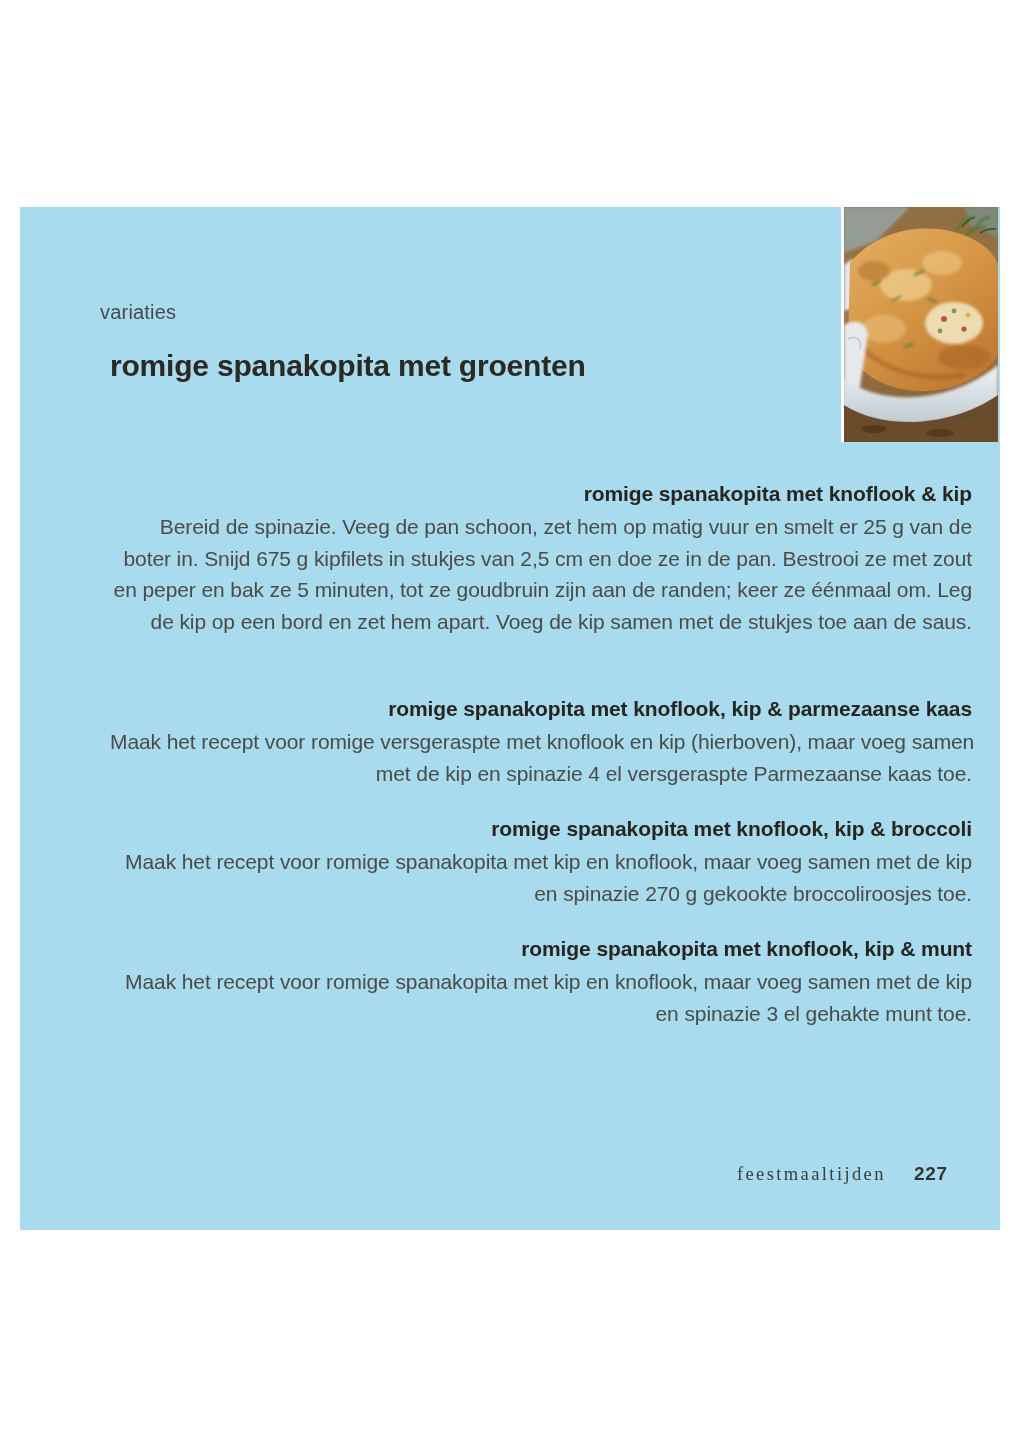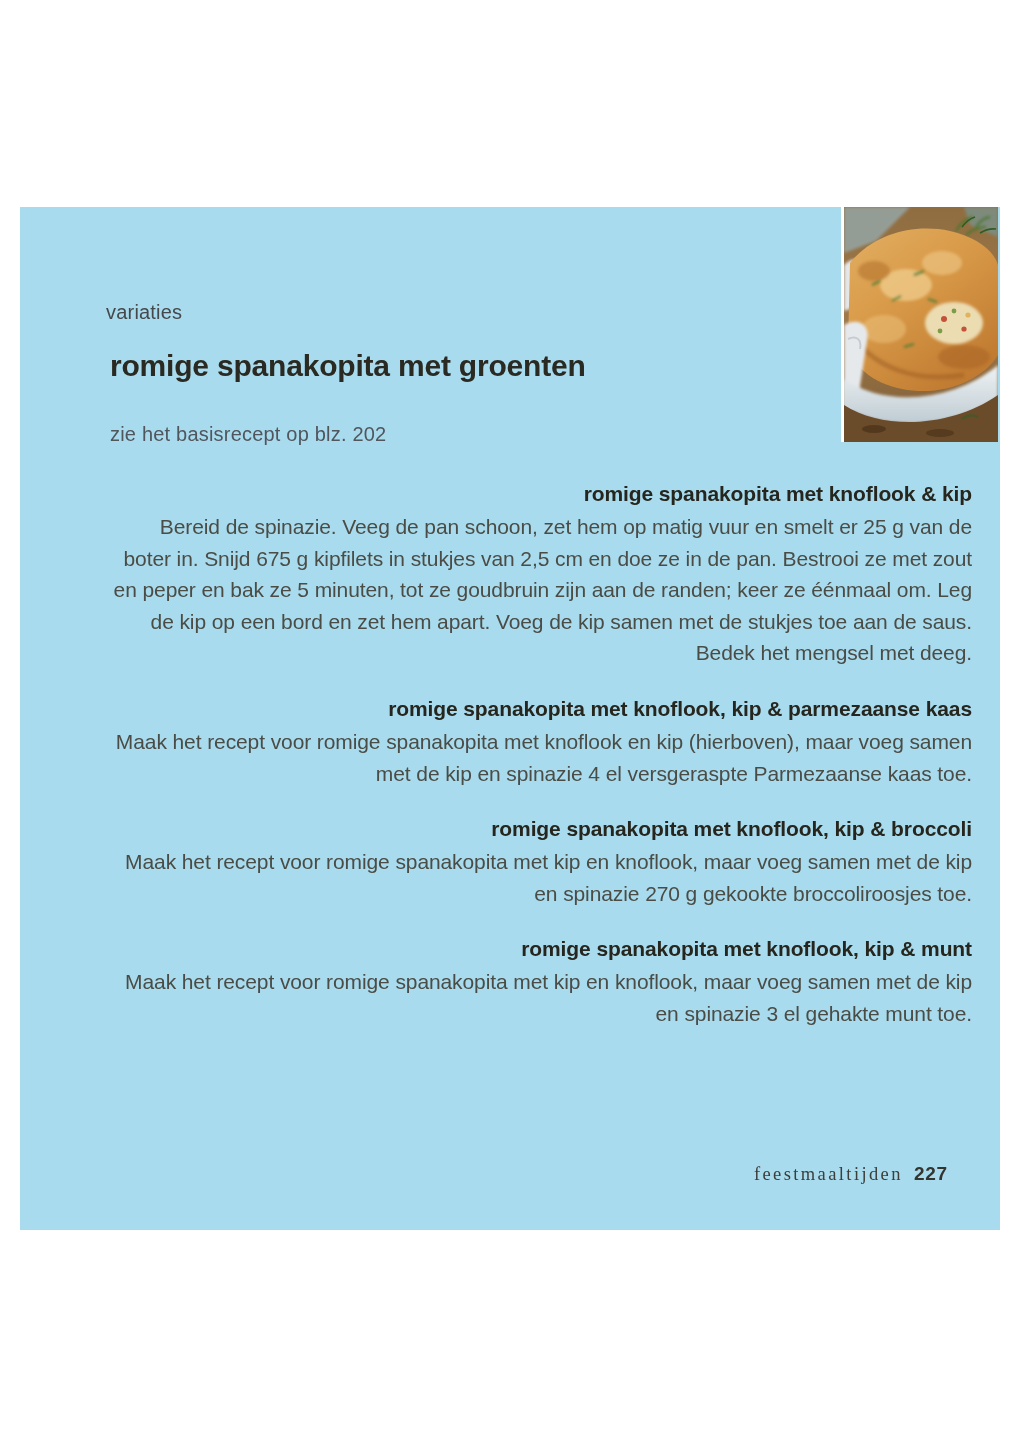--- a/index.html
+++ b/index.html
@@ -9,21 +9,21 @@
     font-family:"Liberation Sans", sans-serif;
     position:relative;
     overflow:hidden;
   }
   .page {
     position:absolute; left:20px; top:207px;
     width:980px; height:1023px;
     background:#a9dbee;
   }
   .kicker {
-    position:absolute; left:86px; top:92px;
+    position:absolute; left:80px; top:92px;
     font-size:20px; line-height:26px; color:#45494c;
     letter-spacing:0.2px;
   }
   .title {
     position:absolute; left:90px; top:140px;
     font-size:30px; line-height:38px; font-weight:700;
     color:#2a2a22; letter-spacing:-0.2px;
   }
   .subtitle {
     position:absolute; left:90px; top:214px;
@@ -47,38 +47,37 @@
   }
   .footer {
     position:absolute; top:956px; right:52px;
     display:flex; align-items:baseline;
   }
   .chapter-label {
     font-size:18.5px; color:#3c3e39; letter-spacing:2.4px;font-family:Liberation Serif, serif;
   }
   .page-number {
     font-size:19px; font-weight:700; color:#34352f;
-    margin-left:11px; letter-spacing:0.8px;
+    margin-left:28px; letter-spacing:0.8px;
   }
   .photo {
     position:absolute; top:0; right:2px;
     width:154px; height:235px;
     border-left:3px solid #ffffff;
     background:#8a6a3e;
   }
   .photo svg { display:block; }
 </style>
 </head>
 <body>
 
 <div class="page">
 
   <div class="kicker">variaties</div>
   <div class="title">romige spanakopita met groenten</div>
-  <div class="subtitle">zie het basisrecept op blz. 202</div>
 
   <div class="photo" role="img" aria-label="spanakopita met goudbruin filodeeg in een witte ovenschaal op houten tafel, gegarneerd met kruiden">
     <svg width="154" height="235" viewBox="0 0 154 235" xmlns="http://www.w3.org/2000/svg">
       <defs>
         <linearGradient id="wood" x1="0" y1="0" x2="0" y2="1">
           <stop offset="0" stop-color="#8f6d40"></stop>
           <stop offset="0.5" stop-color="#a07a4c"></stop>
           <stop offset="1" stop-color="#7c5a33"></stop>
         </linearGradient>
         <linearGradient id="pastry" x1="0" y1="0" x2="0.7" y2="1">
@@ -144,26 +143,25 @@
       <path d="M118,212 q8,-6 16,-2" stroke="#3f5a28" stroke-width="2.4" fill="none" opacity="0.8"></path>
     </svg>
   </div>
 
   <div class="section sec-1">
     <div class="sec-heading">romige spanakopita met knoflook &amp; kip</div>
     <div class="sec-line">Bereid de spinazie. Veeg de pan schoon, zet hem op matig vuur en smelt er 25 g van de</div>
     <div class="sec-line">boter in. Snijd 675 g kipfilets in stukjes van 2,5 cm en doe ze in de pan. Bestrooi ze met zout</div>
     <div class="sec-line">en peper en bak ze 5 minuten, tot ze goudbruin zijn aan de randen; keer ze éénmaal om. Leg</div>
     <div class="sec-line">de kip op een bord en zet hem apart. Voeg de kip samen met de stukjes toe aan de saus.</div>
-    <div class="sec-line">Bedek het mengsel met deeg.</div>
   </div>
 
   <div class="section sec-2">
     <div class="sec-heading">romige spanakopita met knoflook, kip &amp; parmezaanse kaas</div>
-    <div class="sec-line">Maak het recept voor romige spanakopita met knoflook en kip (hierboven), maar voeg samen</div>
+    <div class="sec-line">Maak het recept voor romige versgeraspte met knoflook en kip (hierboven), maar voeg samen</div>
     <div class="sec-line">met de kip en spinazie 4 el versgeraspte Parmezaanse kaas toe.</div>
   </div>
 
   <div class="section sec-3">
     <div class="sec-heading">romige spanakopita met knoflook, kip &amp; broccoli</div>
     <div class="sec-line">Maak het recept voor romige spanakopita met kip en knoflook, maar voeg samen met de kip</div>
     <div class="sec-line">en spinazie 270 g gekookte broccoliroosjes toe.</div>
   </div>
 
   <div class="section sec-4">

